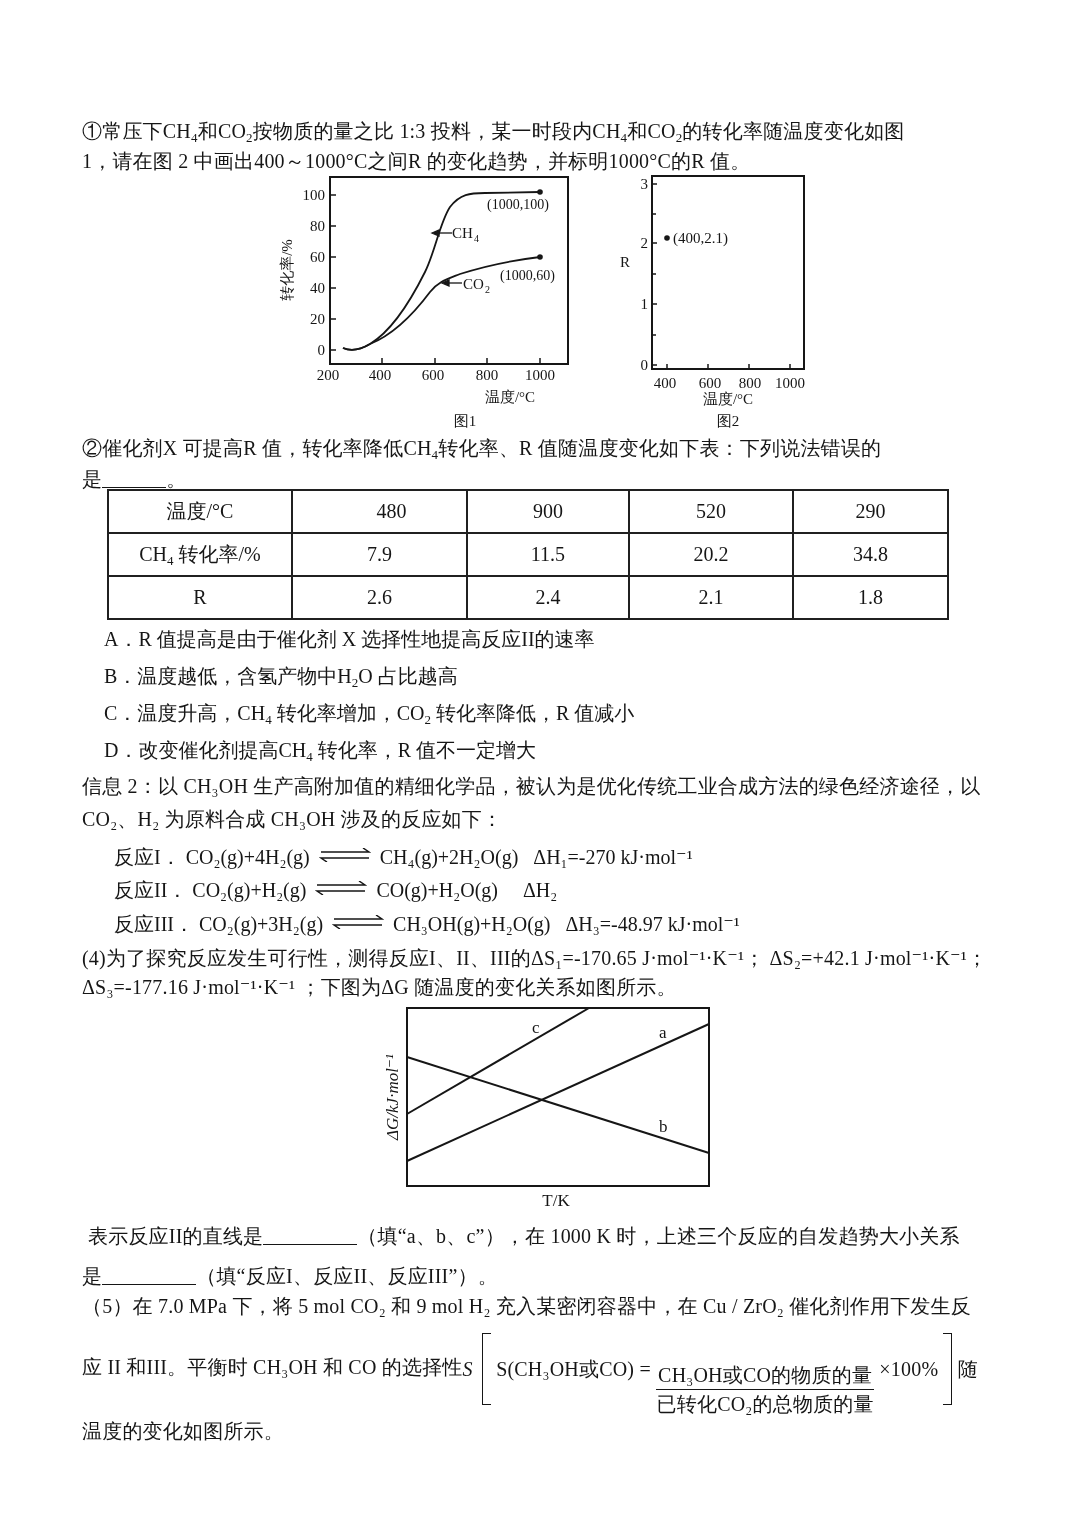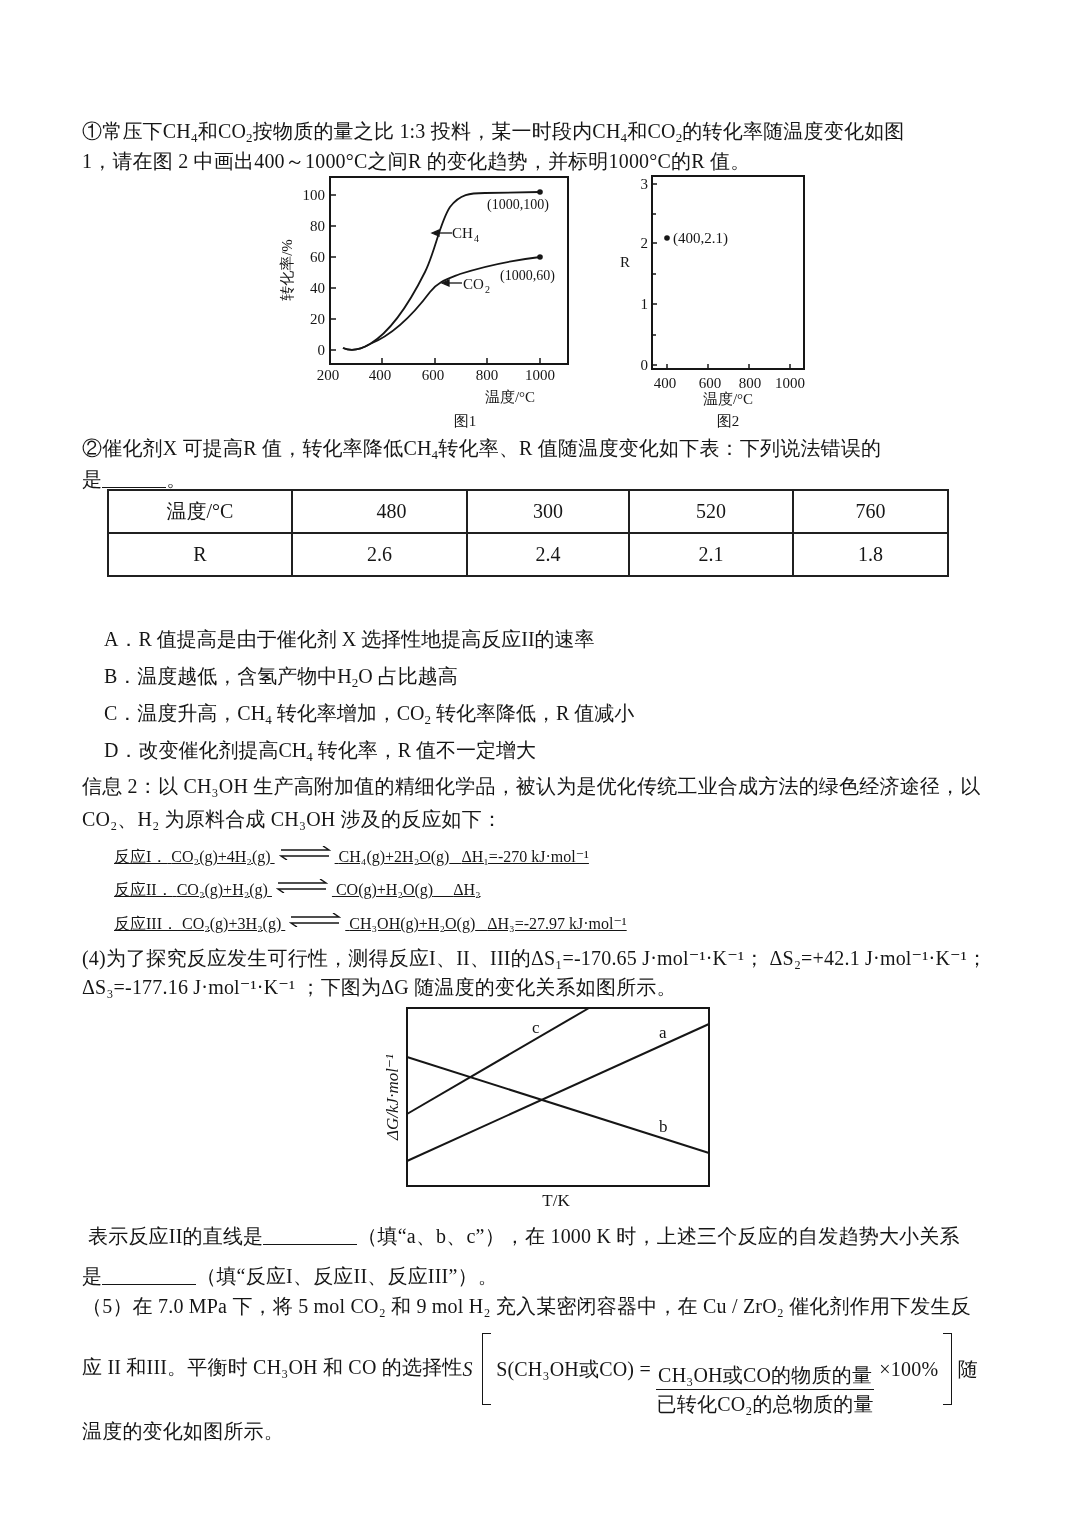--- a/index.html
+++ b/index.html
@@ -7,21 +7,21 @@
          font-family: "Liberation Serif", "DejaVu Serif", serif; color: #161616; }
   .abs { position: absolute; }
   .line { position: absolute; font-size: 20px; line-height: 24px; white-space: nowrap; letter-spacing: 0.2px; }
   sub { font-size: 13px; vertical-align: -4px; line-height: 0; }
   .blank { display: inline-block; border-bottom: 1.5px solid #161616; height: 18px; vertical-align: -2px; }
   svg text { font-family: "Liberation Serif", "DejaVu Serif", serif; fill: #161616; }
   table.data { position: absolute; left: 107px; top: 489px; width: 842px; border-collapse: collapse;
                font-size: 20px; }
   table.data td { border: 2px solid #202020; height: 41px; text-align: center; padding: 0; }
   .opt { position: absolute; left: 104px; font-size: 20px; line-height: 24px; white-space: nowrap; }
-  .eq { position: absolute; left: 114px; font-size: 16px; line-height: 24px; white-space: nowrap; text-decoration: underline; }
+  .eq { position: absolute; left: 114px; font-size: 20px; line-height: 24px; white-space: nowrap; }
   .arrow-eq { display: inline-block; width: 52px; height: 14px; vertical-align: 2px; margin: 0 4px; }
   .frac { display: inline-block; vertical-align: middle; text-align: center; }
   .frac .num { display: block; border-bottom: 1.5px solid #161616; padding: 0 2px 2px; margin-top: 41px; }
   .frac .den { display: block; padding-top: 2px; }
   .bracket { display: inline-block; vertical-align: middle; border: 1.5px solid #161616; height: 70px; width: 8px; }
 </style>
 </head>
 <body>
 
 <div class="line" style="left:82px; top:119px;">
@@ -125,23 +125,30 @@
 </div>
 <div class="line" style="left:82px; top:467px;">
   <span>是</span><span class="blank" style="width:64px;"></span><span>。</span>
 </div>
 
 <table class="data">
   <tbody>
       <tr>
     <td style="width:182px;">温度/°C</td>
     <td style="width:149px;padding-left:24px;">480</td>
-    <td style="width:160px;">300</td>
+    <td style="width:160px;">900</td>
     <td style="width:162px;">520</td>
-    <td>760</td>
+    <td>290</td>
+  </tr>
+  <tr>
+    <td><span>CH</span><sub>4</sub><span> 转化率/%</span></td>
+    <td>7.9</td>
+    <td>11.5</td>
+    <td>20.2</td>
+    <td>34.8</td>
   </tr>
   <tr>
     <td>R</td>
     <td>2.6</td>
     <td>2.4</td>
     <td>2.1</td>
     <td>1.8</td>
   </tr>
 </tbody>
   </table>
@@ -181,21 +188,21 @@
   <span>ΔH₂</span>
 </div>
 <div class="eq" style="top:912px;">
   <span>反应III．</span>
   <span>CO₂(g)+3H₂(g)</span>
   <svg class="arrow-eq" viewBox="0 0 52 14">
       <path d="M2,4 L50,4 L44,0" fill="none" stroke="#161616" stroke-width="1.5"></path>
       <path d="M50,10 L2,10 L8,14" fill="none" stroke="#161616" stroke-width="1.5"></path>
     </svg>
   <span>CH₃OH(g)+H₂O(g)</span>&nbsp;&nbsp;
-  <span>ΔH₃=-27.97 kJ·mol⁻¹</span>
+  <span>ΔH₃=-48.97 kJ·mol⁻¹</span>
 </div>
 
 <div class="line" style="left:82px; top:946px;">(4)为了探究反应发生可行性，测得反应I、II、III的ΔS₁=-170.65 J·mol⁻¹·K⁻¹；  ΔS₂=+42.1 J·mol⁻¹·K⁻¹；</div>
 <div class="line" style="left:82px; top:975px;">ΔS₃=-177.16 J·mol⁻¹·K⁻¹ ；下图为ΔG 随温度的变化关系如图所示。</div>
 
 <svg class="abs" style="left:370px; top:1002px;" width="360" height="212">
   <rect x="37" y="6" width="302" height="178" fill="none" stroke="#161616" stroke-width="2"></rect>
 
   <line x1="37" y1="112" x2="219" y2="6" stroke="#161616" stroke-width="2"></line>
 

